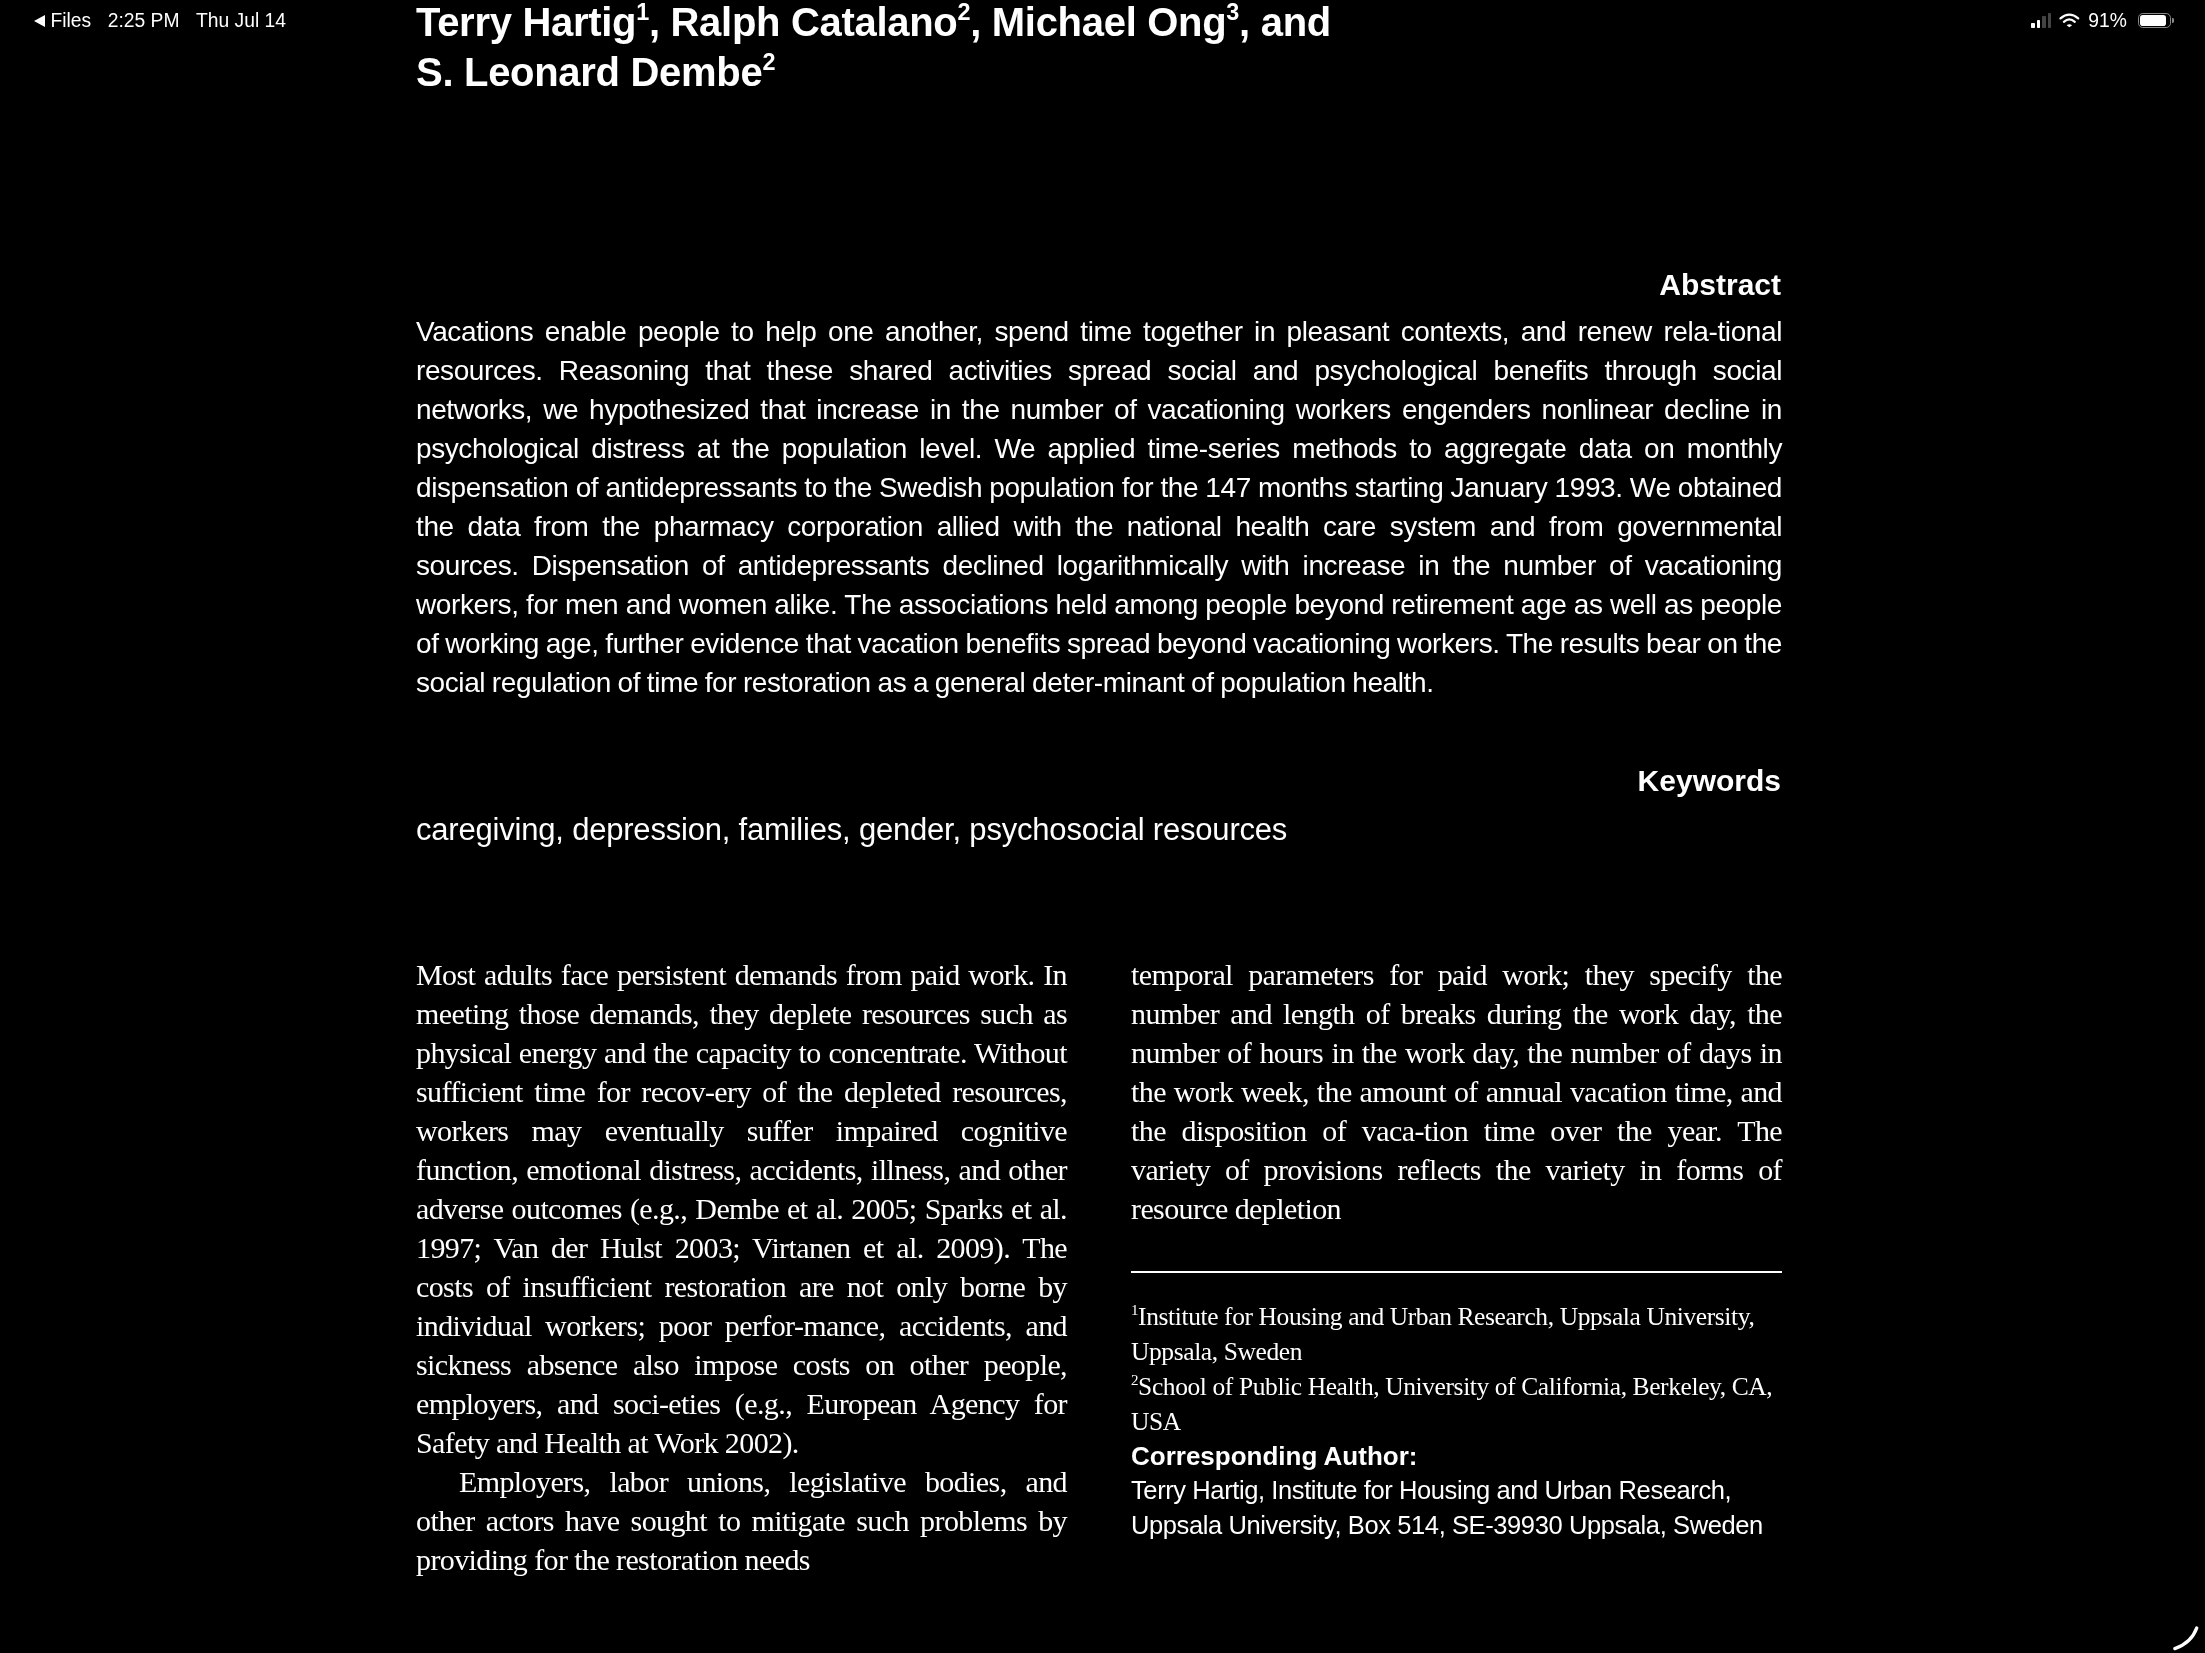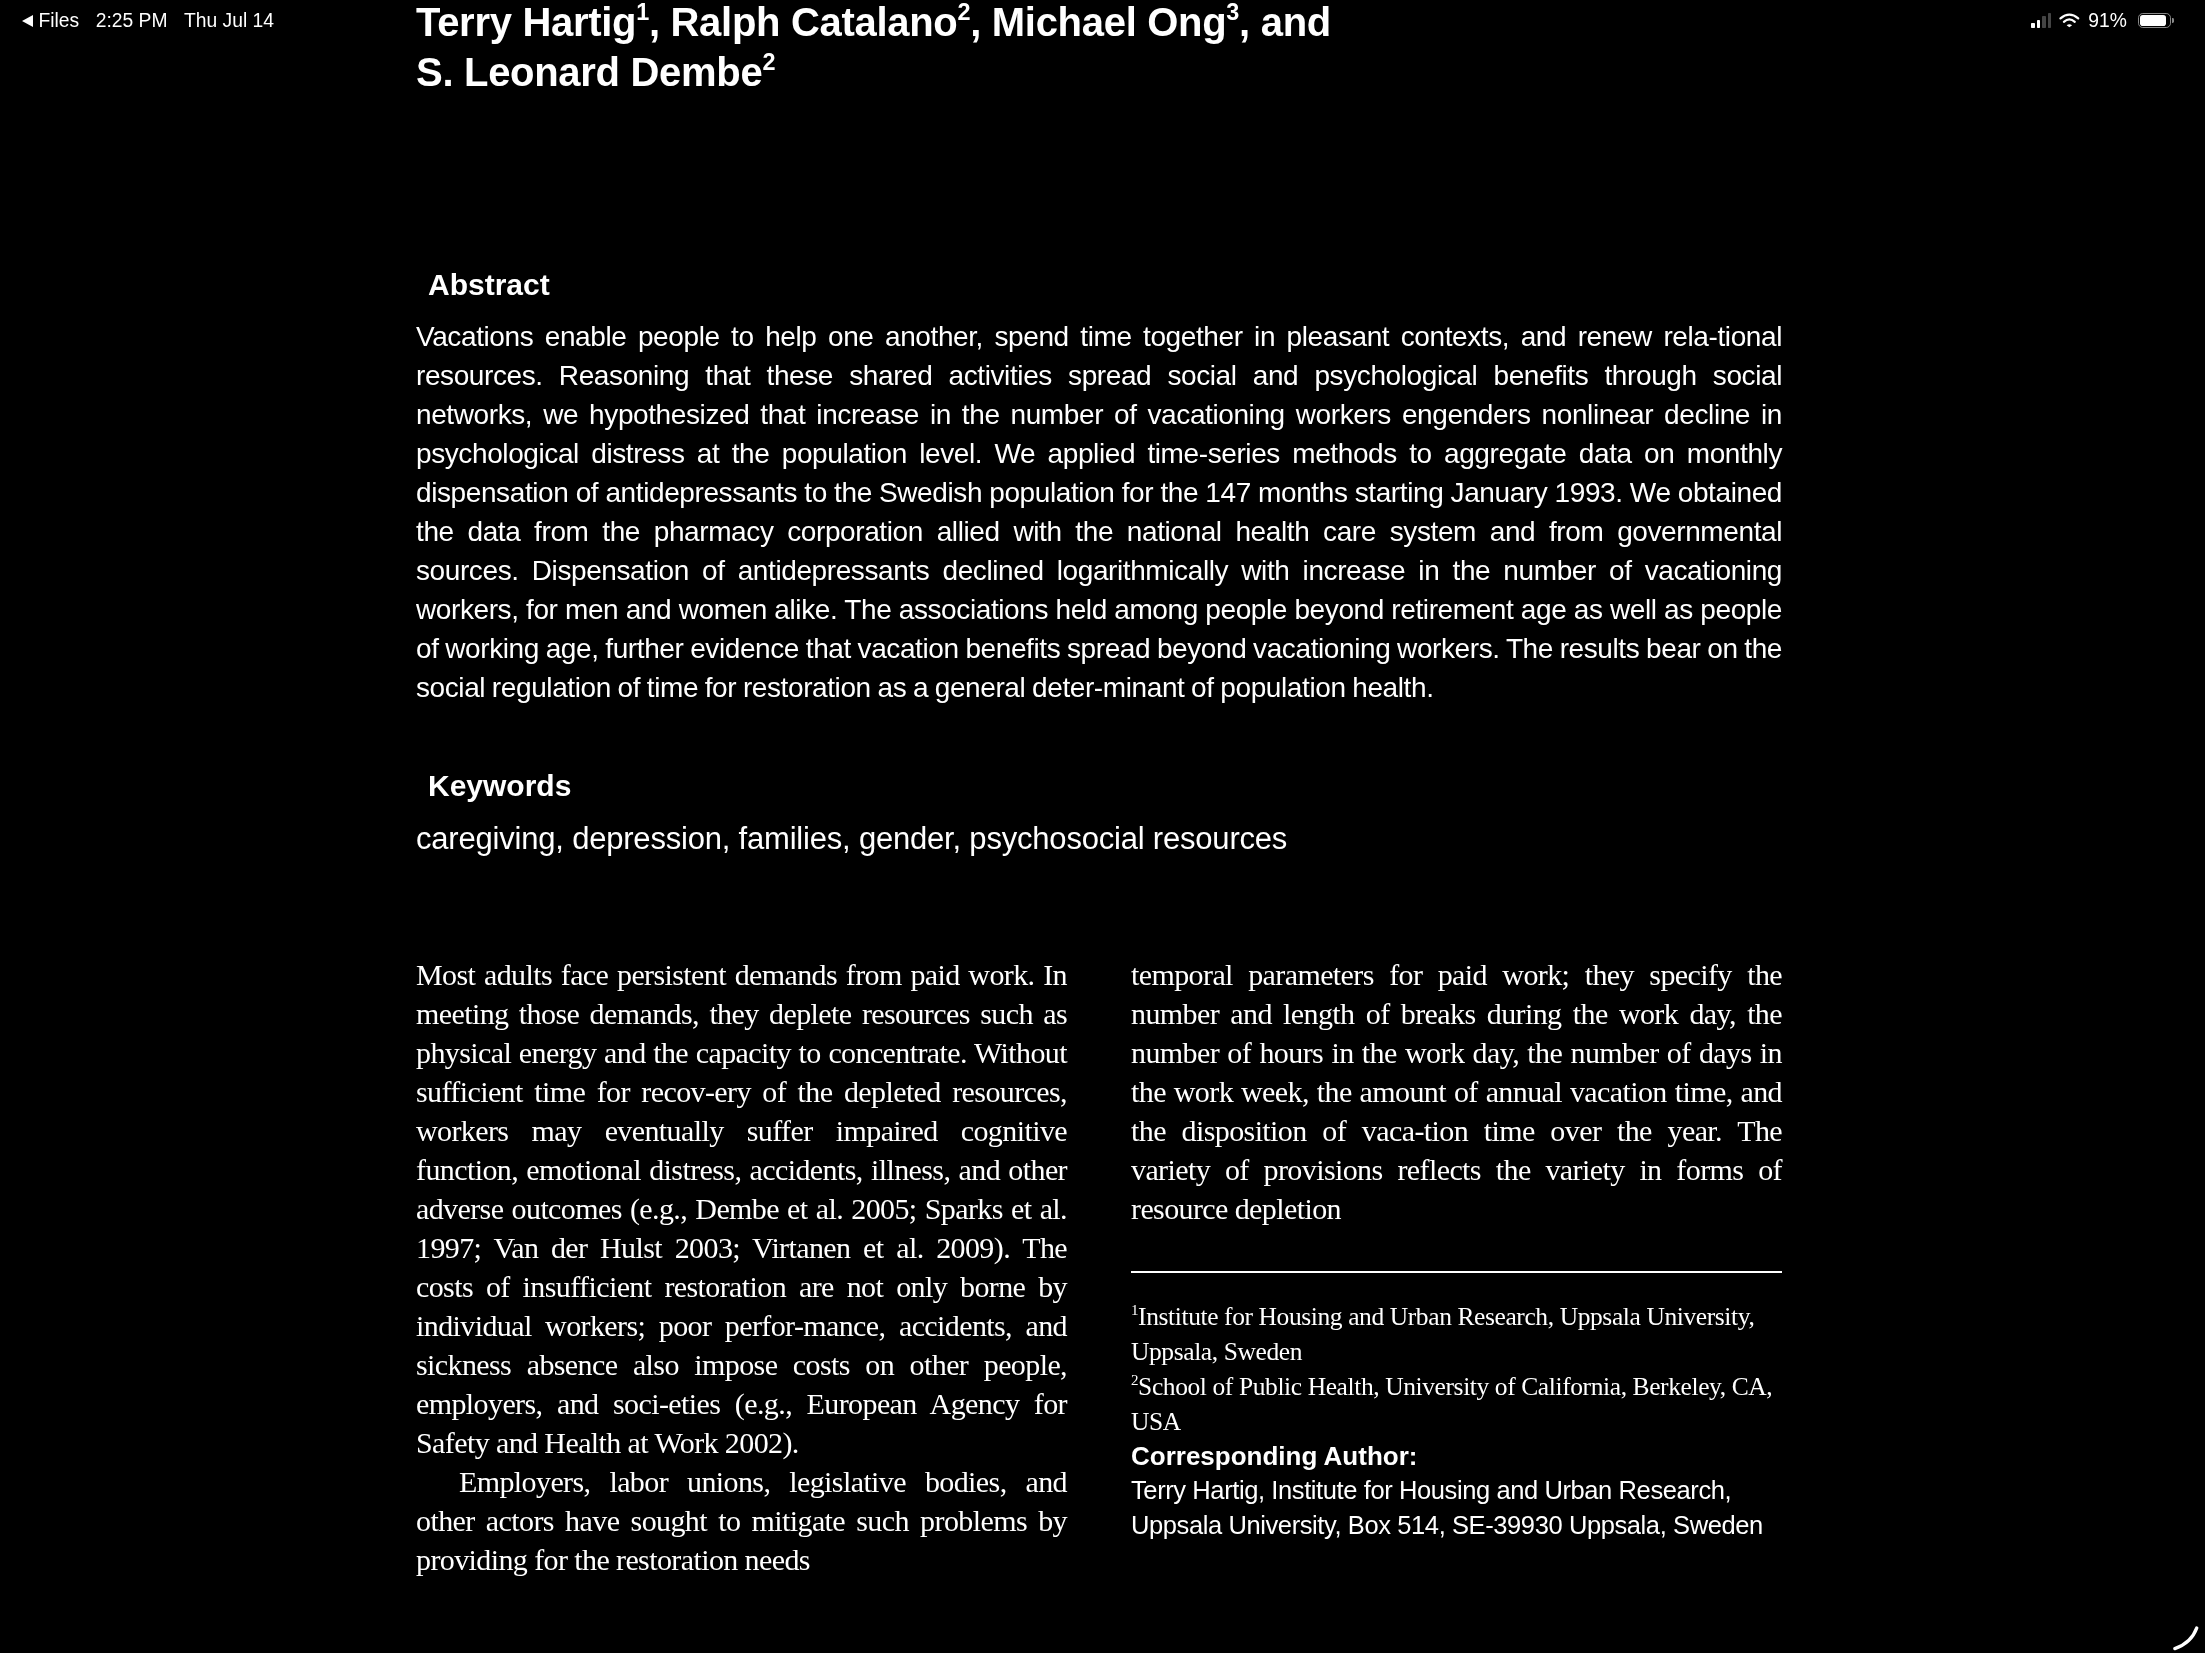--- a/index.html
+++ b/index.html
@@ -11,21 +11,21 @@
     width: 2205px;
     height: 1654px;
     position: relative;
     overflow: hidden;
     color: #fff;
     font-family: "Liberation Sans", sans-serif;
   }
   
   .status-left {
     position: absolute;
-    left: 22px;
+    left: 34px;
     top: 9.6px;
     font-size: 19.3px;
     display: flex;
     align-items: center;
     gap: 16.5px;
     font-family: "Liberation Sans", sans-serif;
   }
   .back-link {
     display: flex;
     align-items: center;
@@ -102,21 +102,22 @@
     letter-spacing: -0.3px;
   }
   .authors sup {
     font-size: 23.4px;
     line-height: 0;
     vertical-align: 16.5px;
   }
   .section-title {
     font-weight: bold;
     font-size: 30px;
-    margin: 12px;
+    margin: 1px;
+    text-align: right;
   }
   .abstract-title { margin-top: 167px; line-height: 41px; }
   .abstract-text {
     font-size: 28px;
     line-height: 39px;
     text-align: justify;
     margin-top: 6.9px;
     letter-spacing: -0.4px;
     word-spacing: -0.7px;
   }

